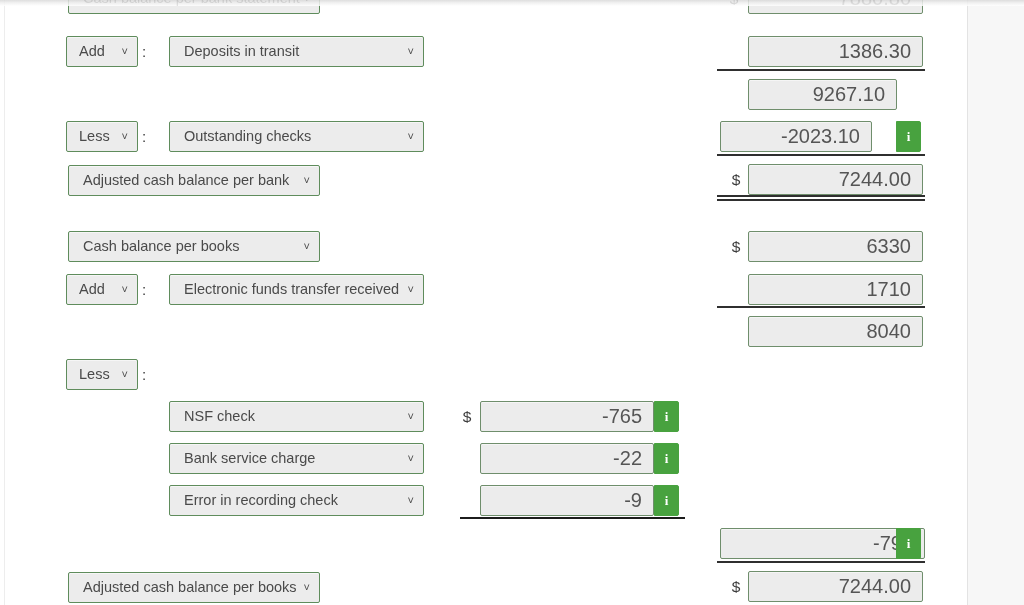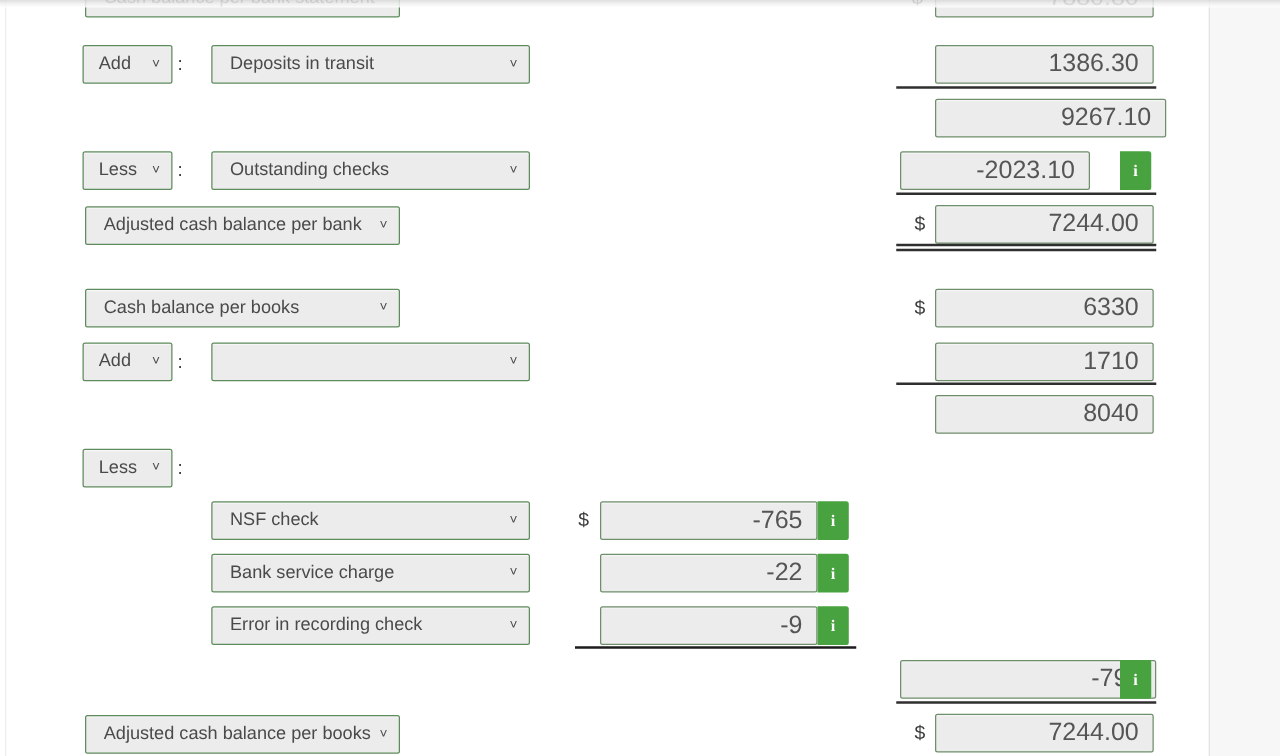--- a/index.html
+++ b/index.html
@@ -174,21 +174,21 @@
     </div>
     <div class="colon" style="left:122px; top:36px;">:</div>
     <div class="sel" style="left:149px; top:36px; width:255px;">
       <span>Deposits in transit</span>
       <span class="chev">˅</span>
     </div>
     <div class="amt" style="left:728px; top:36px; width:175px;">1386.30</div>
 
     <div class="rule" style="left:697px; top:69px; width:208px;"></div>
 
-    <div class="amt" style="left:728px; top:79px; width:185px;padding-left:40px;">9267.10</div>
+    <div class="amt" style="left:728px; top:79px; width:149px;padding-left:40px;">9267.10</div>
 
     <div class="sel narrow" style="left:46px; top:121px; width:72px;">
       <span>Less</span>
       <span class="chev">˅</span>
     </div>
     <div class="colon" style="left:122px; top:121px;">:</div>
     <div class="sel" style="left:149px; top:121px; width:255px;">
       <span>Outstanding checks</span>
       <span class="chev">˅</span>
     </div>
@@ -212,20 +212,21 @@
     </div>
     <div class="dollar" style="left:709px; top:231px;">$</div>
     <div class="amt" style="left:728px; top:231px; width:175px;">6330</div>
 
     <div class="sel narrow" style="left:46px; top:274px; width:72px;">
       <span>Add</span>
       <span class="chev">˅</span>
     </div>
     <div class="colon" style="left:122px; top:274px;">:</div>
     <div class="sel" style="left:149px; top:274px; width:255px;">
+      <span>Electronic funds transfer received</span>
       <span class="chev">˅</span>
     </div>
     <div class="amt" style="left:728px; top:274px; width:175px;">1710</div>
 
     <div class="rule" style="left:697px; top:306px; width:208px;"></div>
 
     <div class="amt" style="left:728px; top:316px; width:175px;">8040</div>
 
     <div class="sel narrow" style="left:46px; top:359px; width:72px;">
       <span>Less</span>

